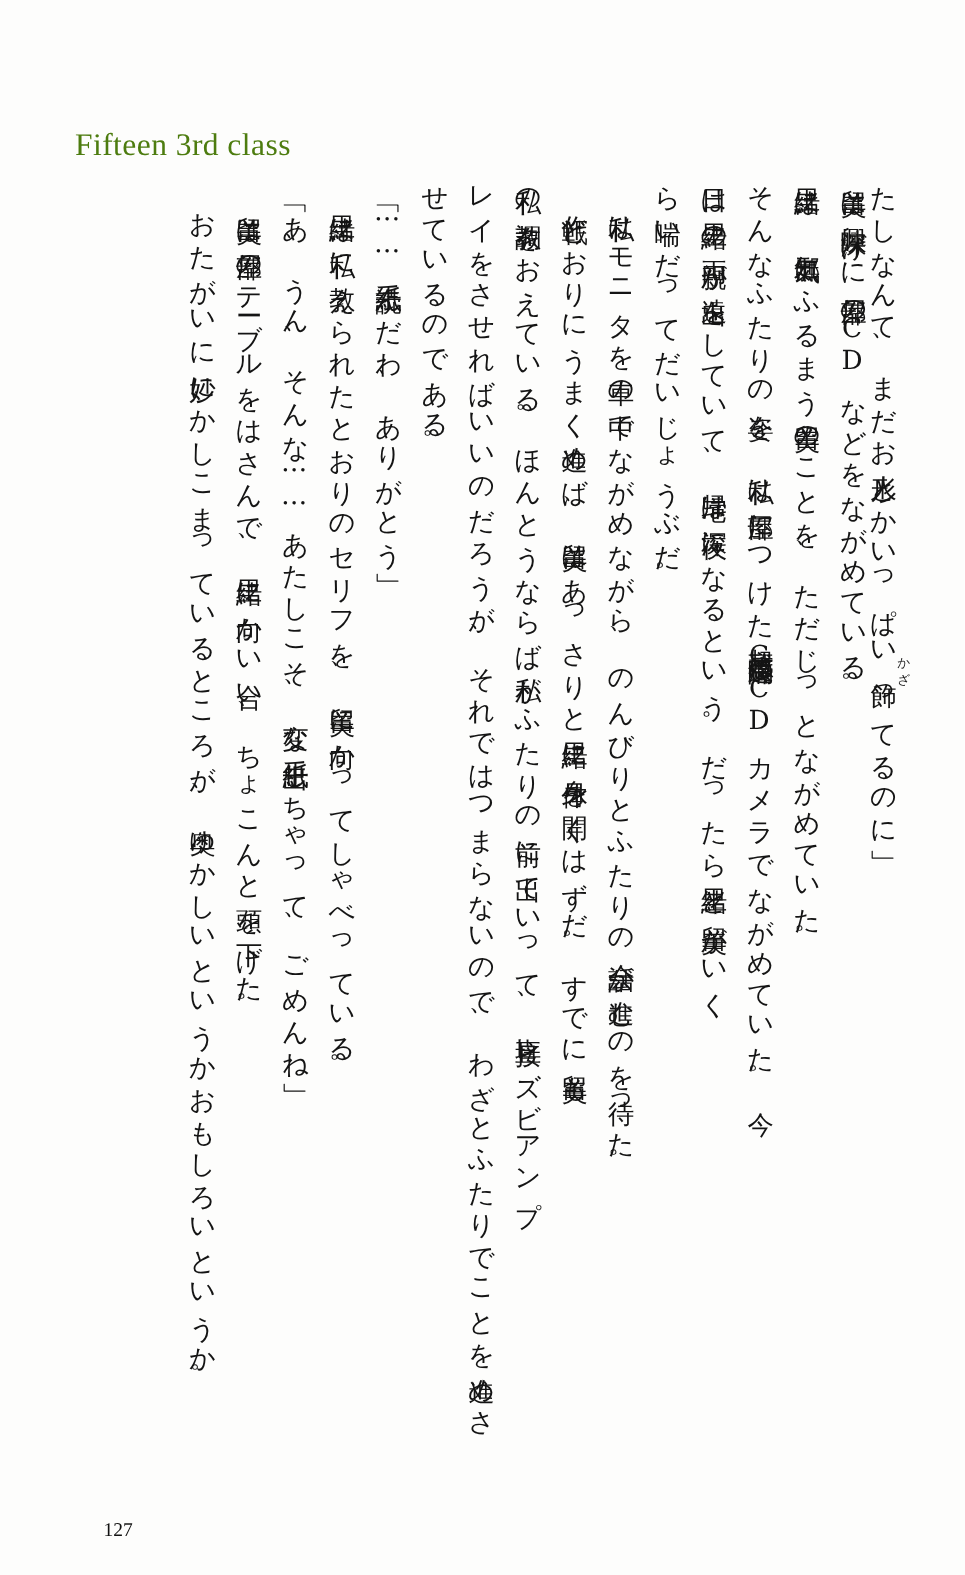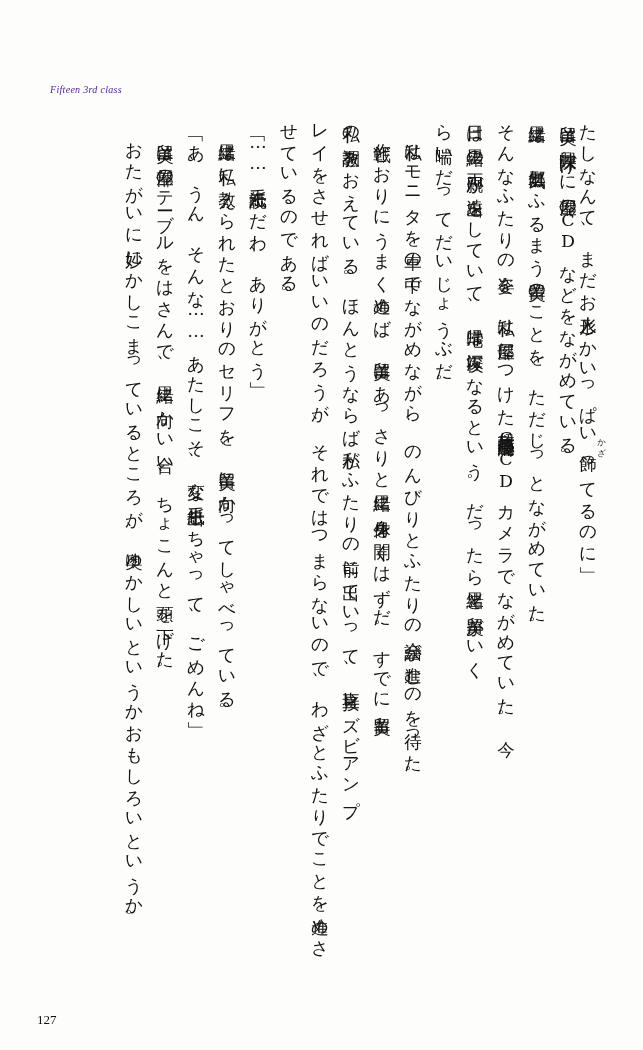--- a/index.html
+++ b/index.html
@@ -18,25 +18,24 @@
   .page {
     position: absolute;
     inset: 0;
     background: #fdfdfc;
   }
   .header {
     position: absolute;
     top: 84px;
     left: 50px;
     font-family: "Liberation Serif", serif;
-    font-size: 10px;
+    font-size: 21px;
     letter-spacing: 0.3px;
-    color: #4c1d95;
+    color: #4d7c0f;
     white-space: nowrap;
-    font-style: italic;
   }
   .body-area {
     position: absolute;
     top: 112px;
     left: 44px;
     right: 36px;
     height: 870px;
     display: flex;
     flex-direction: row-reverse;
     justify-content: flex-start;
@@ -62,21 +61,21 @@
     padding-top: 18px;
   }
   ruby { ruby-position: over; }
   rt {
     font-size: 8.5px;
     letter-spacing: 0px;
     color: #222;
   }
   .folio {
     position: absolute;
-    left: 37px;
+    left: 69px;
     top: 1012px;
     font-family: "Liberation Serif", serif;
     font-size: 13px;
     color: #111;
   }
 </style>
 </head>
 <body>
 
 <div class="page">

